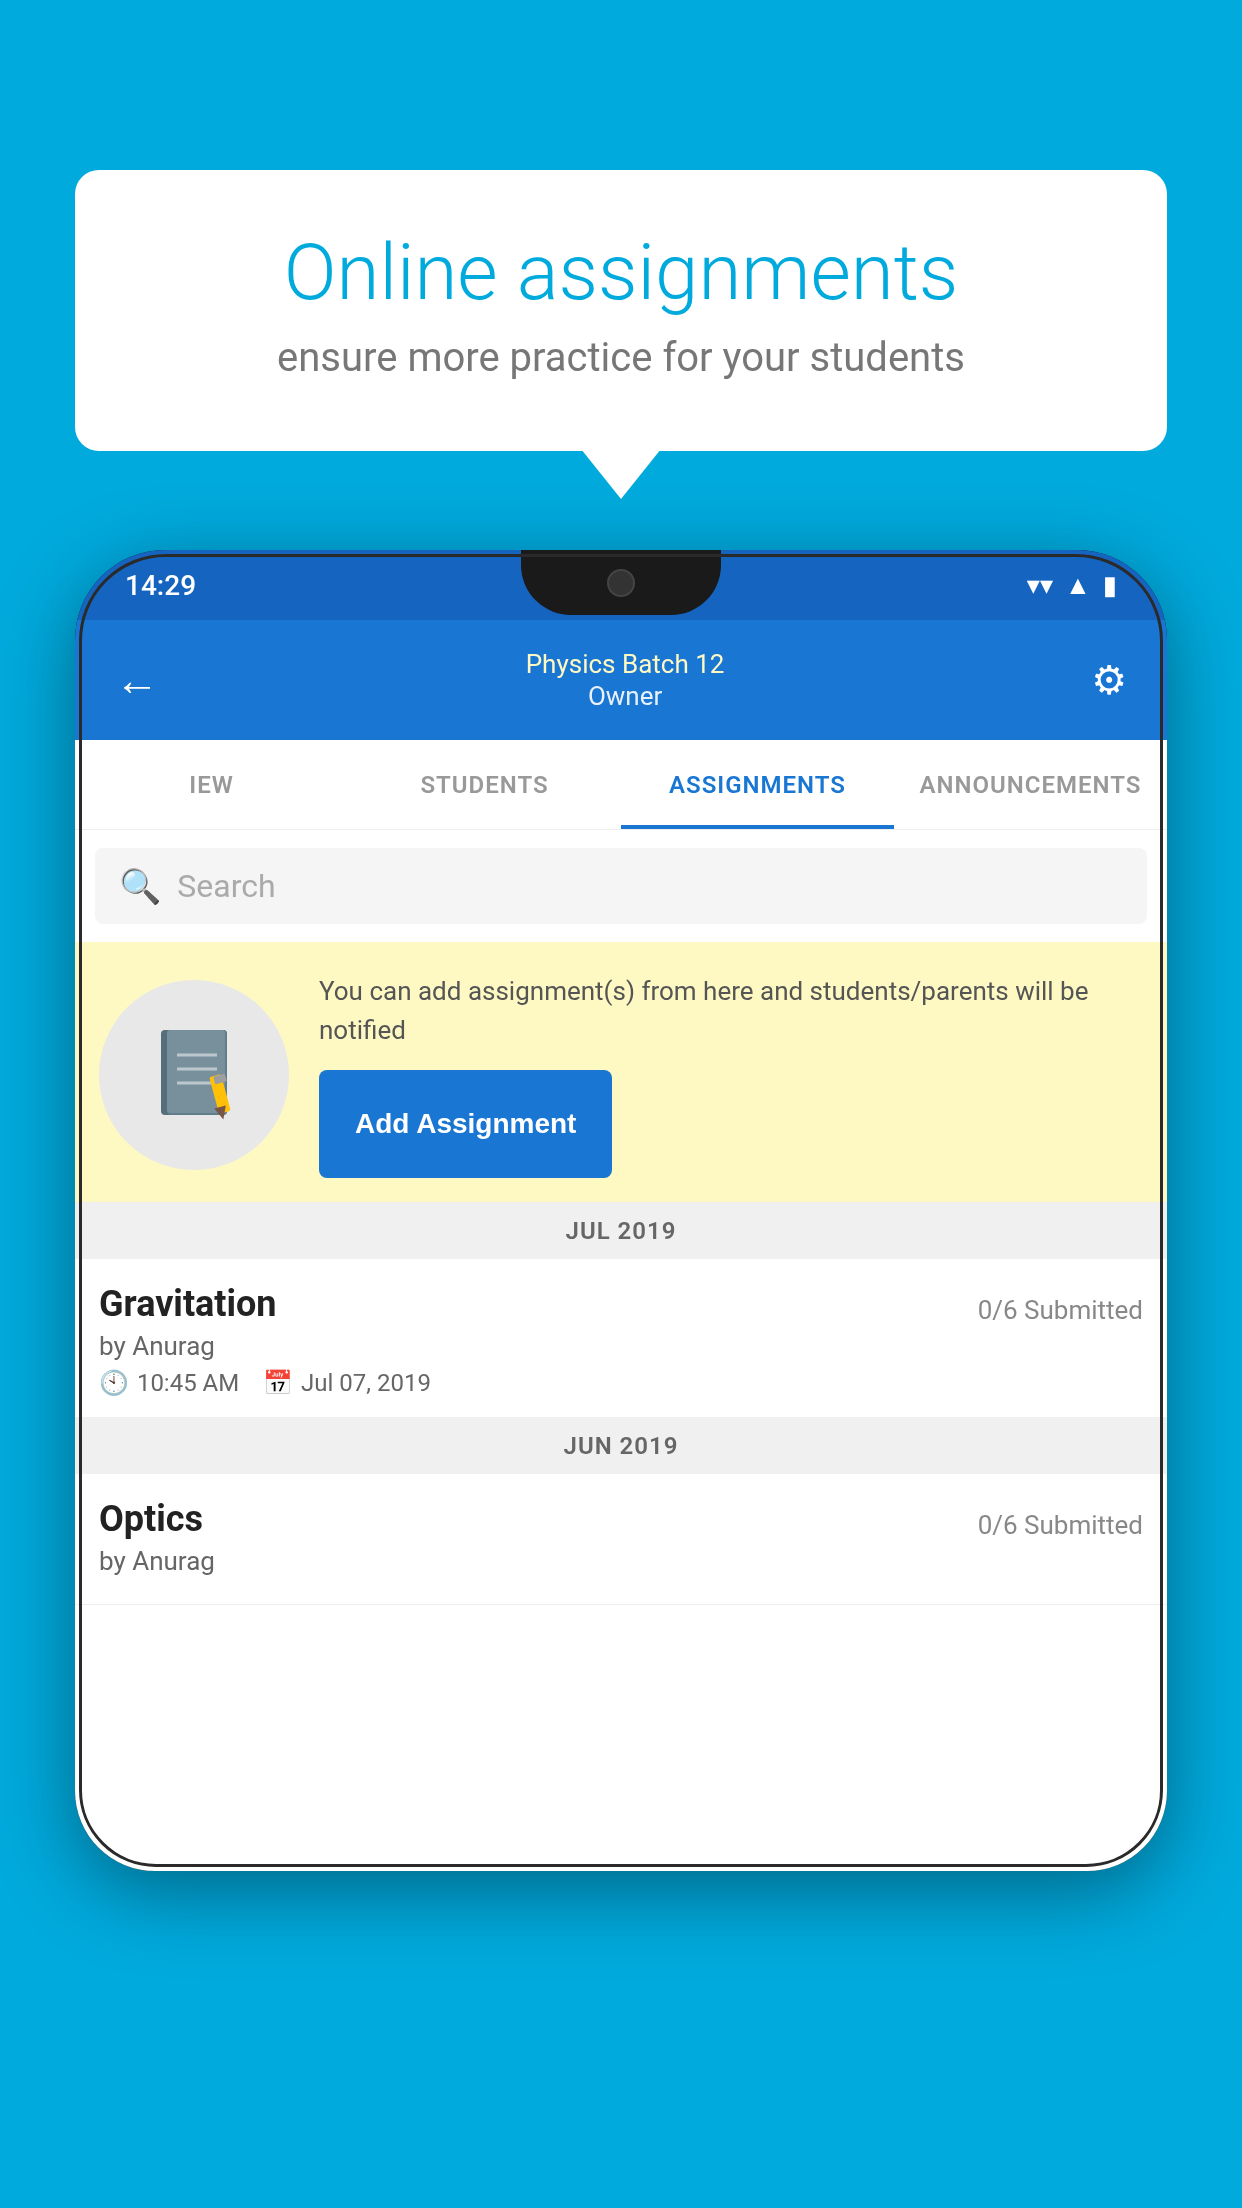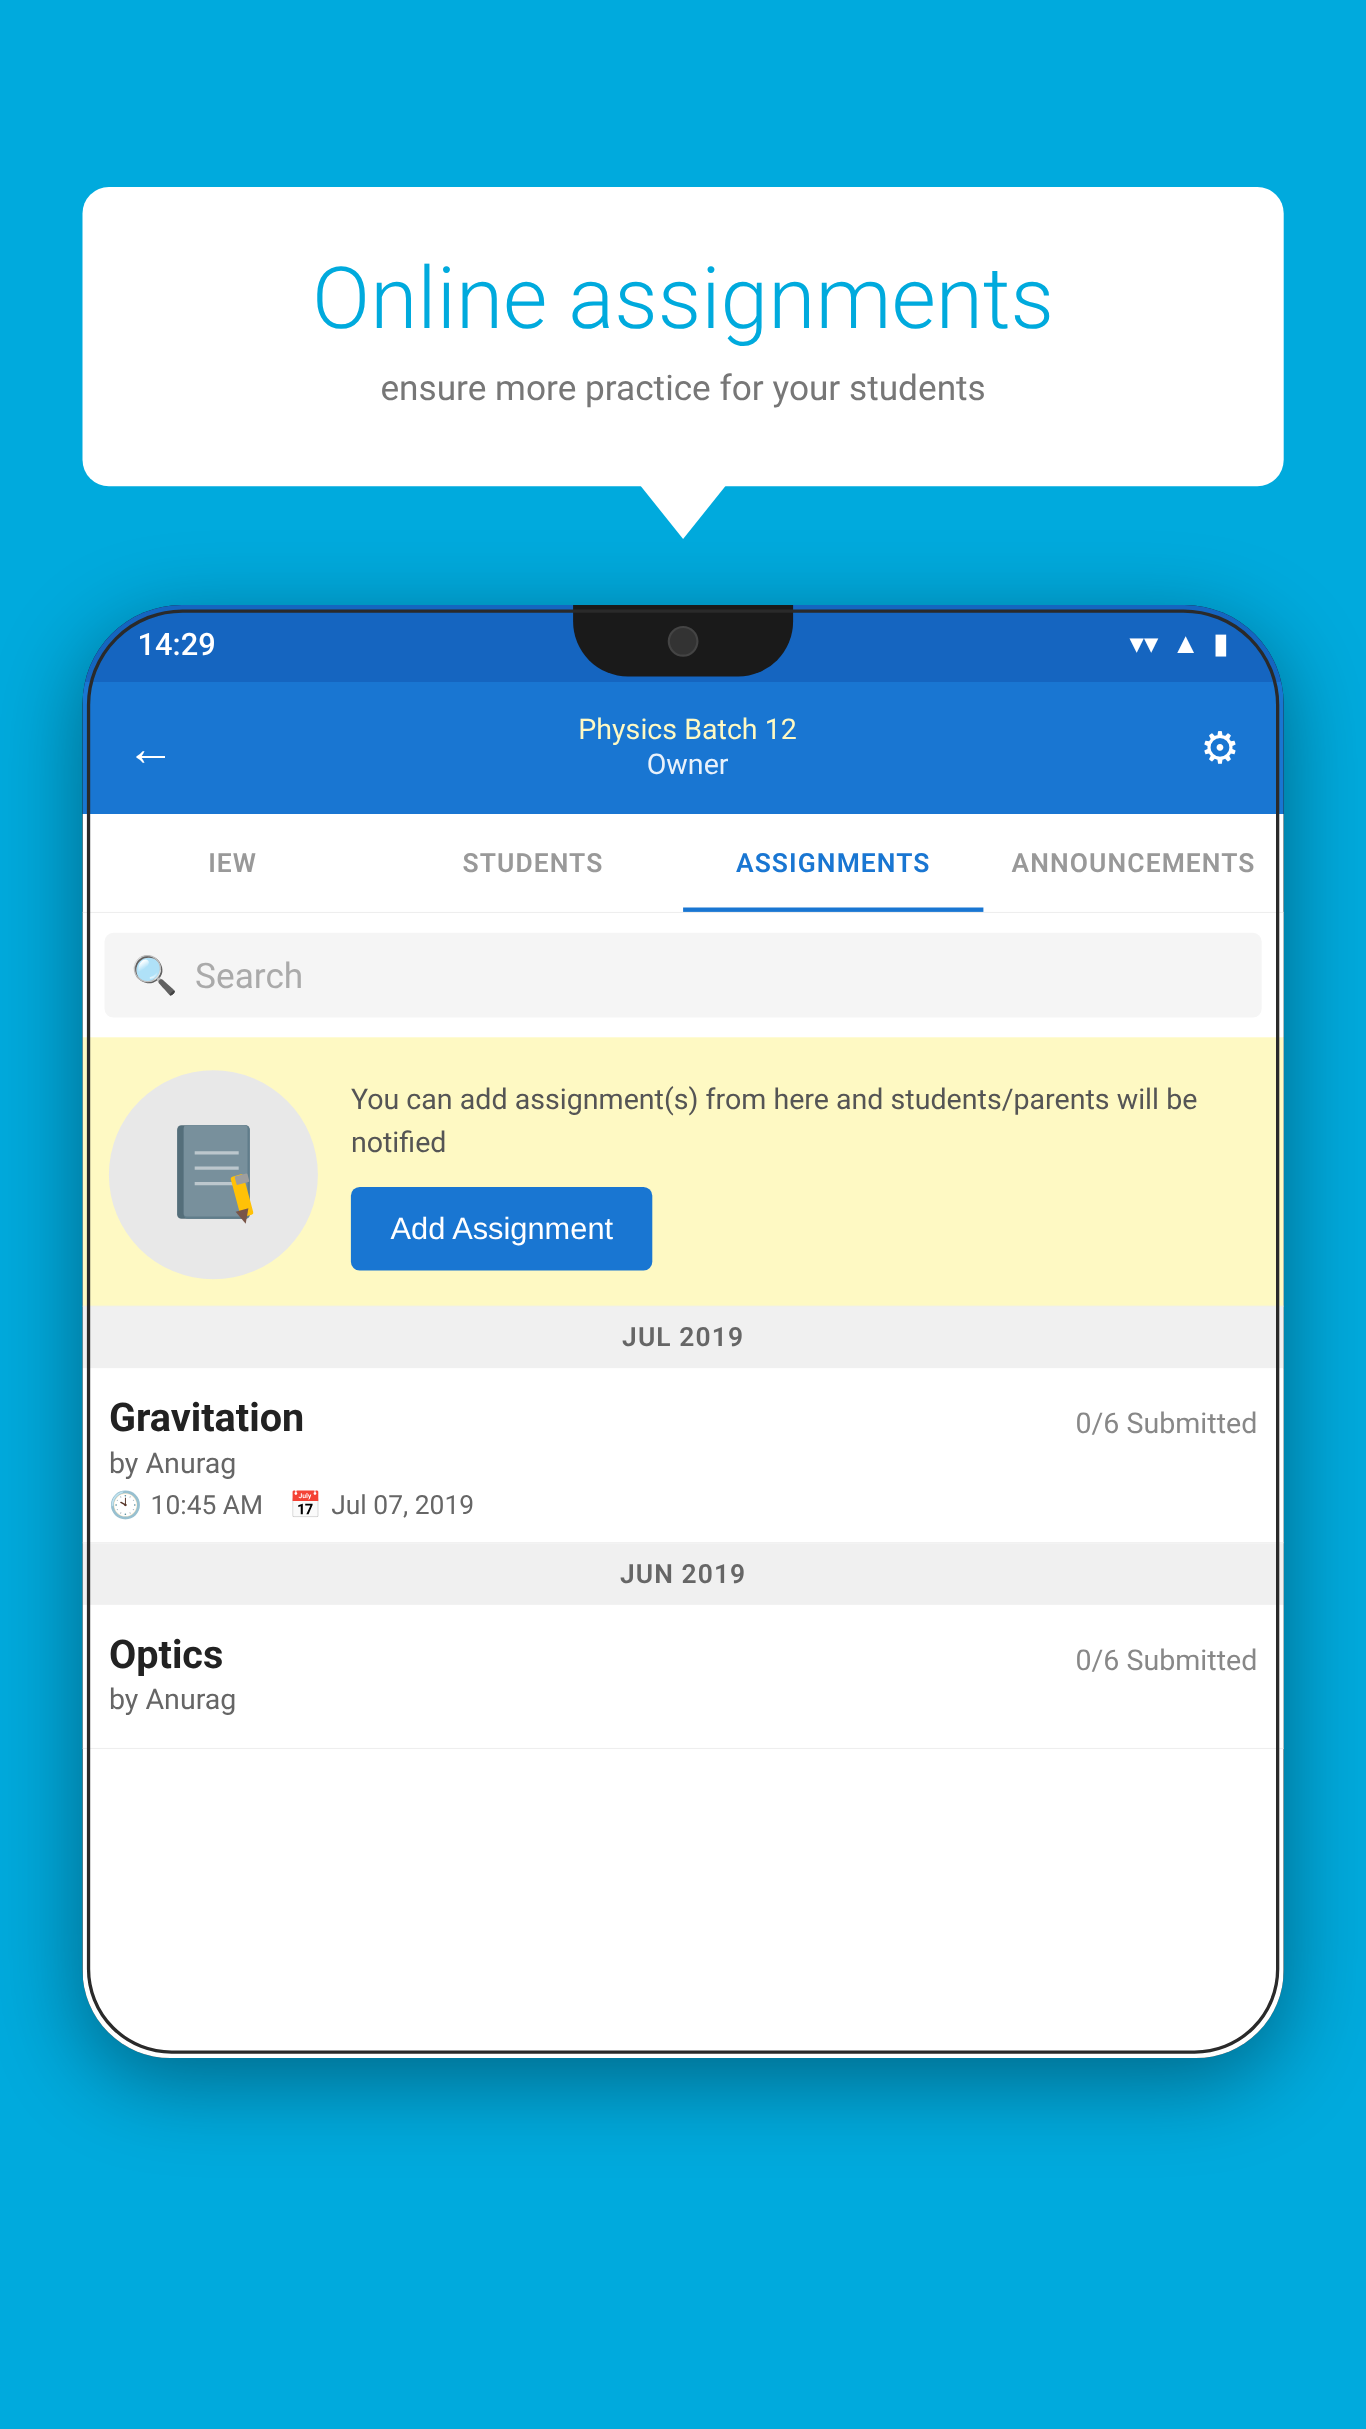--- a/index.html
+++ b/index.html
@@ -45,21 +45,21 @@
 
     .bubble-title {
       font-size: 78px;
       font-weight: 300;
       color: #00AADD;
       margin-bottom: 18px;
       line-height: 1.1;
     }
 
     .bubble-subtitle {
-      font-size: 32px;
+      font-size: 40px;
       color: #777;
       font-weight: 400;
     }
 
     
     .phone-container {
       position: absolute;
       top: 550px;
       left: 75px;
       right: 75px;
@@ -276,23 +276,23 @@
       color: #555;
       line-height: 1.5;
       margin-bottom: 20px;
     }
 
     .add-assignment-btn {
       background: #1976D2;
       color: white;
       border: none;
       border-radius: 8px;
-      padding: 22px 36px;
+      padding: 38px 36px;
       font-size: 28px;
-      font-weight: 400;
+      font-weight: 700;
       cursor: pointer;
       display: inline-block;
     }
 
     
     .section-header {
       background: #f0f0f0;
       padding: 14px 24px;
       font-size: 24px;
       font-weight: 600;

